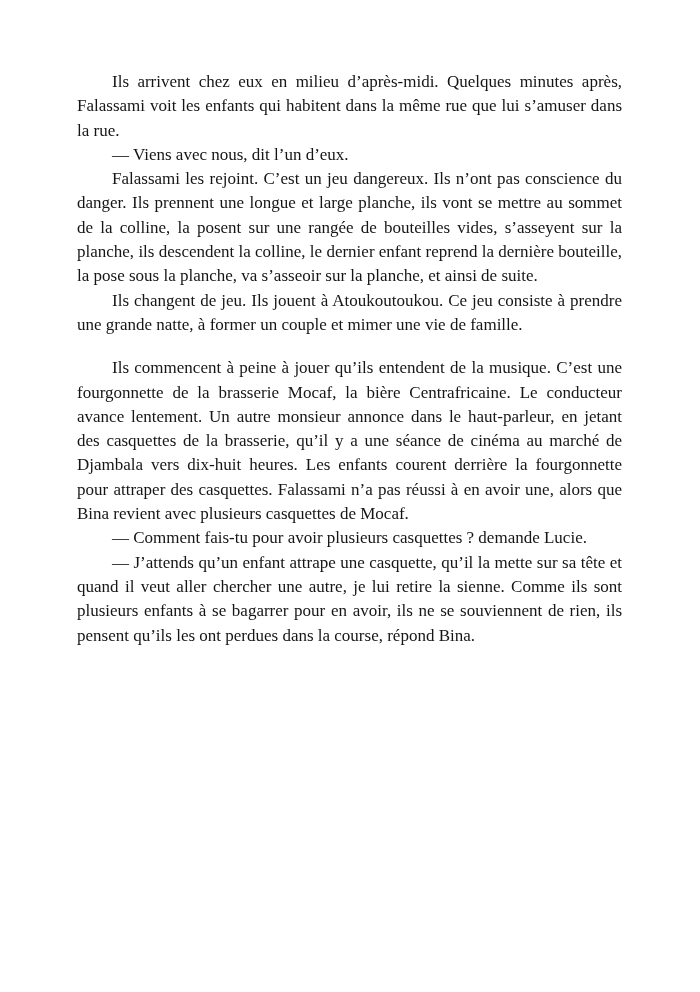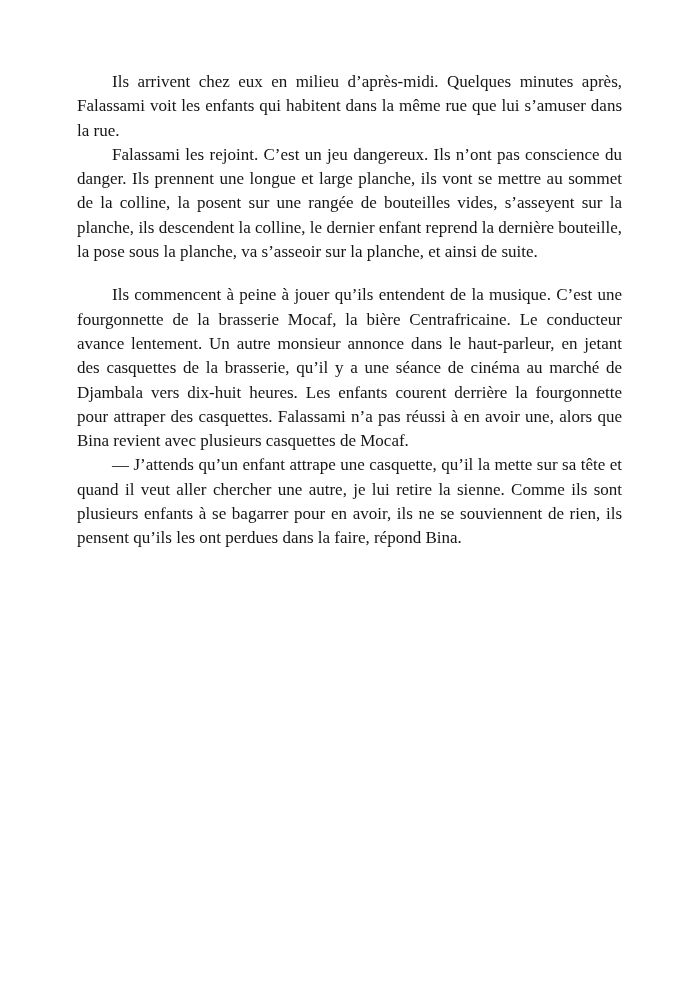--- a/index.html
+++ b/index.html
@@ -41,18 +41,21 @@
     line-height: 24px;
     color: #8b5cf6;
   }
 </style>
 </head>
 <body>
 
 <div class="page">
   <div class="text-block">
     <p>Ils arrivent chez eux en milieu d’après-midi. Quelques minutes après, Falassami voit les enfants qui habitent dans la même rue que lui s’amuser dans la rue.</p>
+    <p>— Viens avec nous, dit l’un d’eux.</p>
     <p>Falassami les rejoint. C’est un jeu dangereux. Ils n’ont pas conscience du danger. Ils prennent une longue et large planche, ils vont se mettre au sommet de la colline, la posent sur une rangée de bouteilles vides, s’asseyent sur la planche, ils descendent la colline, le dernier enfant reprend la dernière bouteille, la pose sous la planche, va s’asseoir sur la planche, et ainsi de suite.</p>
+    <p>Ils changent de jeu. Ils jouent à Atoukoutoukou. Ce jeu consiste à prendre une grande natte, à former un couple et mimer une vie de famille.</p>
     <p class="para-break">Ils commencent à peine à jouer qu’ils entendent de la musique. C’est une fourgonnette de la brasserie Mocaf, la bière Centrafricaine. Le conducteur avance lentement. Un autre monsieur annonce dans le haut-parleur, en jetant des casquettes de la brasserie, qu’il y a une séance de cinéma au marché de Djambala vers dix-huit heures. Les enfants courent derrière la fourgonnette pour attraper des casquettes. Falassami n’a pas réussi à en avoir une, alors que Bina revient avec plusieurs casquettes de Mocaf.</p>
-    <p>— J’attends qu’un enfant attrape une casquette, qu’il la mette sur sa tête et quand il veut aller chercher une autre, je lui retire la sienne. Comme ils sont plusieurs enfants à se bagarrer pour en avoir, ils ne se souviennent de rien, ils pensent qu’ils les ont perdues dans la faire, répond Bina.</p>
+    <p>— Comment fais-tu pour avoir plusieurs casquettes ? demande Lucie.</p>
+    <p>— J’attends qu’un enfant attrape une casquette, qu’il la mette sur sa tête et quand il veut aller chercher une autre, je lui retire la sienne. Comme ils sont plusieurs enfants à se bagarrer pour en avoir, ils ne se souviennent de rien, ils pensent qu’ils les ont perdues dans la course, répond Bina.</p>
   </div>
   <div class="page-number">26</div>
 </div>
 
 </body></html>

